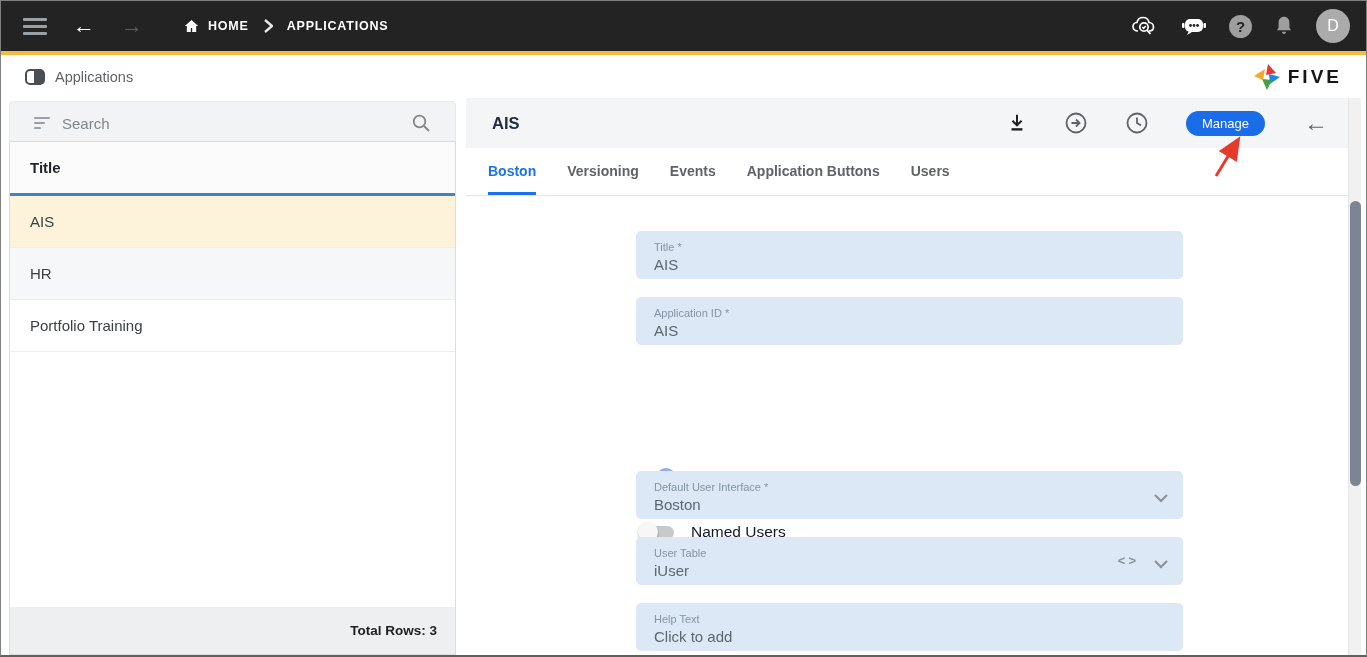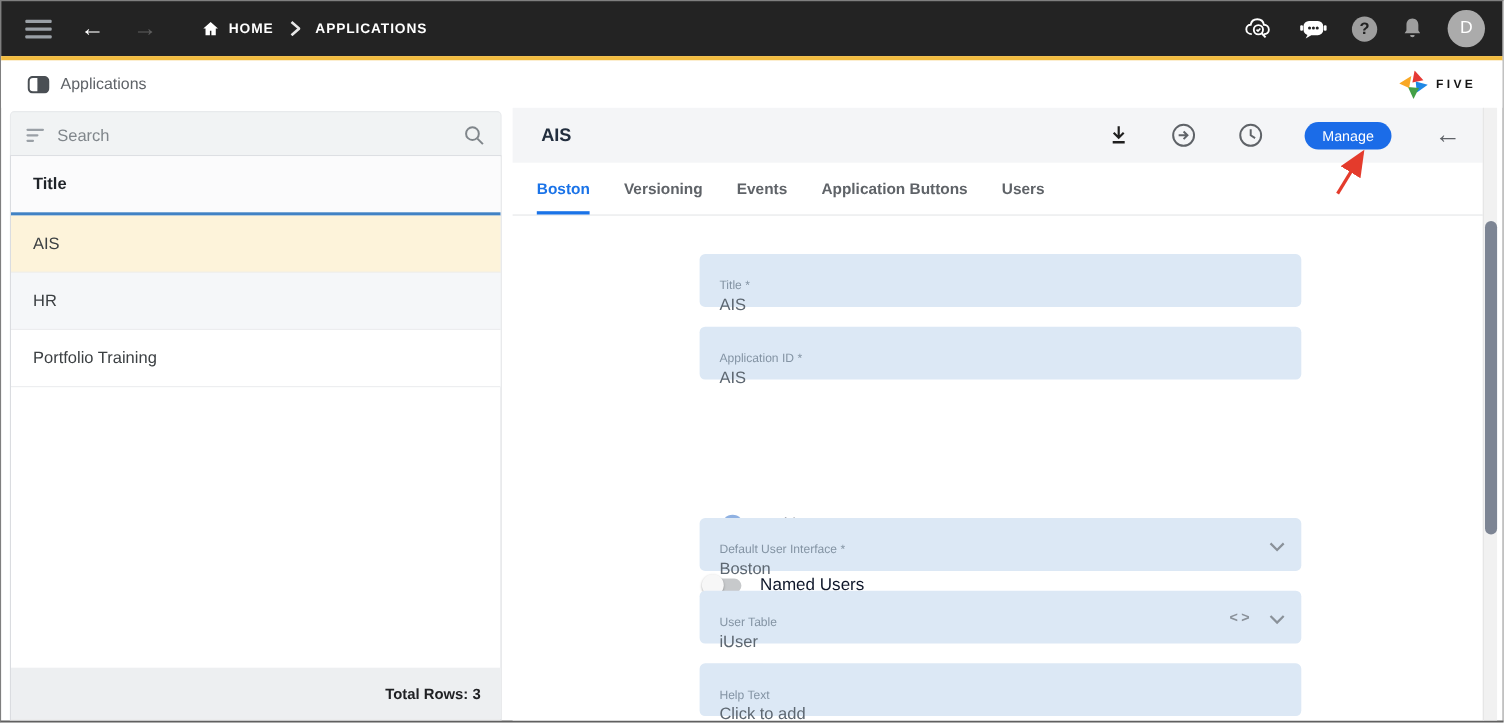--- a/index.html
+++ b/index.html
@@ -25,25 +25,25 @@
                  font-weight:700; font-size:15px; display:flex; align-items:center; justify-content:center; }
   .avatar { width:34px; height:34px; border-radius:50%; background:#ababab; color:#fff;
             font-size:16px; font-weight:500; display:flex; align-items:center; justify-content:center; cursor:pointer; }
   .accent { position:absolute; left:0; top:50px; width:100%; height:4px; background:#f2bc40; }
 
   
   .subheader { position:absolute; left:0; top:54px; width:100%; height:43px; background:#fff;
                display:flex; align-items:center; justify-content:space-between; padding:0 24px; }
   .sh-left { display:flex; align-items:center; gap:10px; color:#5f6368; font-size:14.5px; font-weight:500; }
   .brand { display:flex; align-items:center; gap:8px; }
-  .brand-text { font-size:11px; font-weight:700; letter-spacing:3px; color:#161616; }
+  .brand-text { font-size:19px; font-weight:700; letter-spacing:3px; color:#161616; }
 
   
   .search { position:absolute; left:8px; top:100px; width:447px; height:44px; background:#f1f3f4;
-            border:1px solid #e8eaec; border-radius:4px; display:flex; align-items:center; padding:0 14px; gap:12px; }
+            border:1px solid #e8eaec; border-radius:4px; display:flex; align-items:center; padding:0 24px; gap:12px; }
   .filter-icon { width:16px; }
   .filter-icon div { height:2px; background:#9aa0a6; margin:3px 0; border-radius:1px; }
   .filter-icon .b1{width:16px;} .filter-icon .b2{width:11px;} .filter-icon .b3{width:7px;}
   .search input { flex:1; border:none; outline:none; background:transparent; font-size:15px; color:#3c4043;
                   font-family:"Liberation Sans",sans-serif; }
   .search input::placeholder { color:#80868b; }
 
   .list-card { position:absolute; left:8px; top:140px; width:447px; bottom:0; background:#fff;
                border:1px solid #dadce0; }
   .list-header { height:54px; background:#fbfbfc; border-bottom:3px solid #4182c4;
@@ -67,21 +67,21 @@
                 font-size:13px; font-weight:500; font-family:"Liberation Sans",sans-serif; cursor:pointer; }
   .collapse-arrow { font-size:24px; color:#5f6368; line-height:1; cursor:pointer; margin-left:2px; }
 
   .tabs { position:absolute; left:0; top:50px; width:100%; height:48px; border-bottom:1px solid #e4e6e8;
           display:flex; align-items:stretch; padding-left:22px; gap:31px; background:#fff; }
   .tab { font-size:14px; font-weight:700; color:#5f6368; display:flex; align-items:center;
          border-bottom:3px solid transparent; padding-top:2px; cursor:pointer; }
   .tab.active { color:#1a73e8; border-bottom-color:#1a73e8; }
 
   .field { position:absolute; left:170px; width:547px; height:48px; background:#dce8f5; border-radius:5px; cursor:pointer; }
-  .field .flabel { display:block; font-size:11px; color:#8494a4; margin:23px 0 3px 18px; }
+  .field .flabel { display:block; font-size:11px; color:#8494a4; margin:10px 0 3px 18px; }
   .field .fvalue { display:block; font-size:15px; color:#5d6771; margin-left:18px; }
   .field .fchevron { position:absolute; right:14px; top:18px; }
   .field .fcode { position:absolute; right:44px; top:16px; font-size:13px; letter-spacing:3px; color:#8a9199; font-weight:700; cursor:pointer; }
 
   .toggle-row { position:absolute; left:172px; height:26px; display:flex; align-items:center; gap:15px; }
   .switch { position:relative; width:38px; height:20px; cursor:pointer; }
   .switch .track { position:absolute; left:2px; top:4px; width:34px; height:13px; border-radius:7px; }
   .switch .knob { position:absolute; top:0; width:20px; height:20px; border-radius:50%; }
   .switch.on .track { background:#bcd3ef; }
   .switch.on .knob { left:18px; background:#8fb1e2; }

